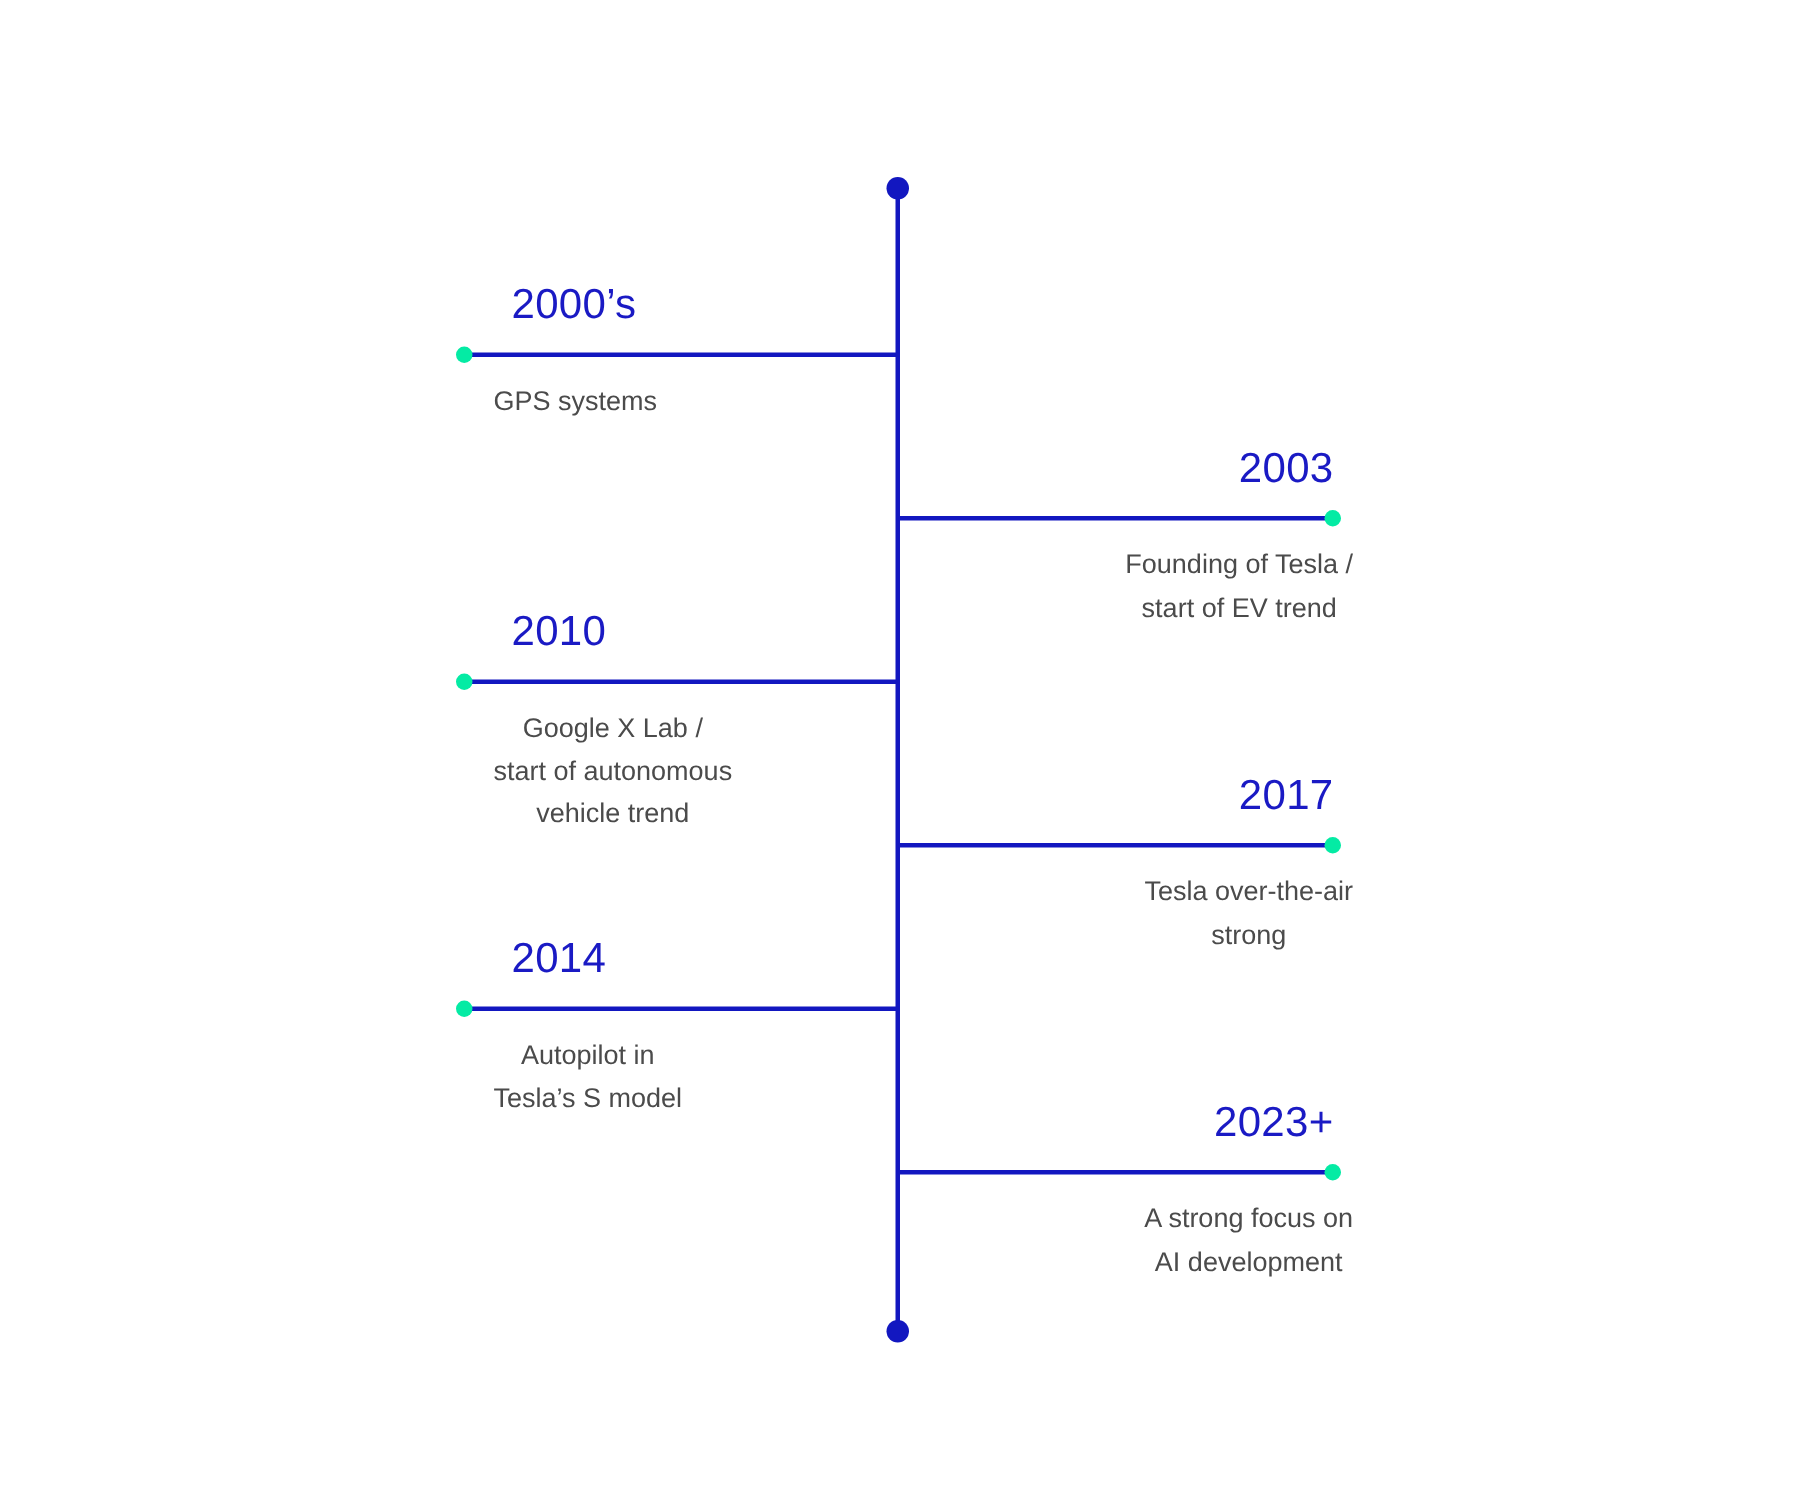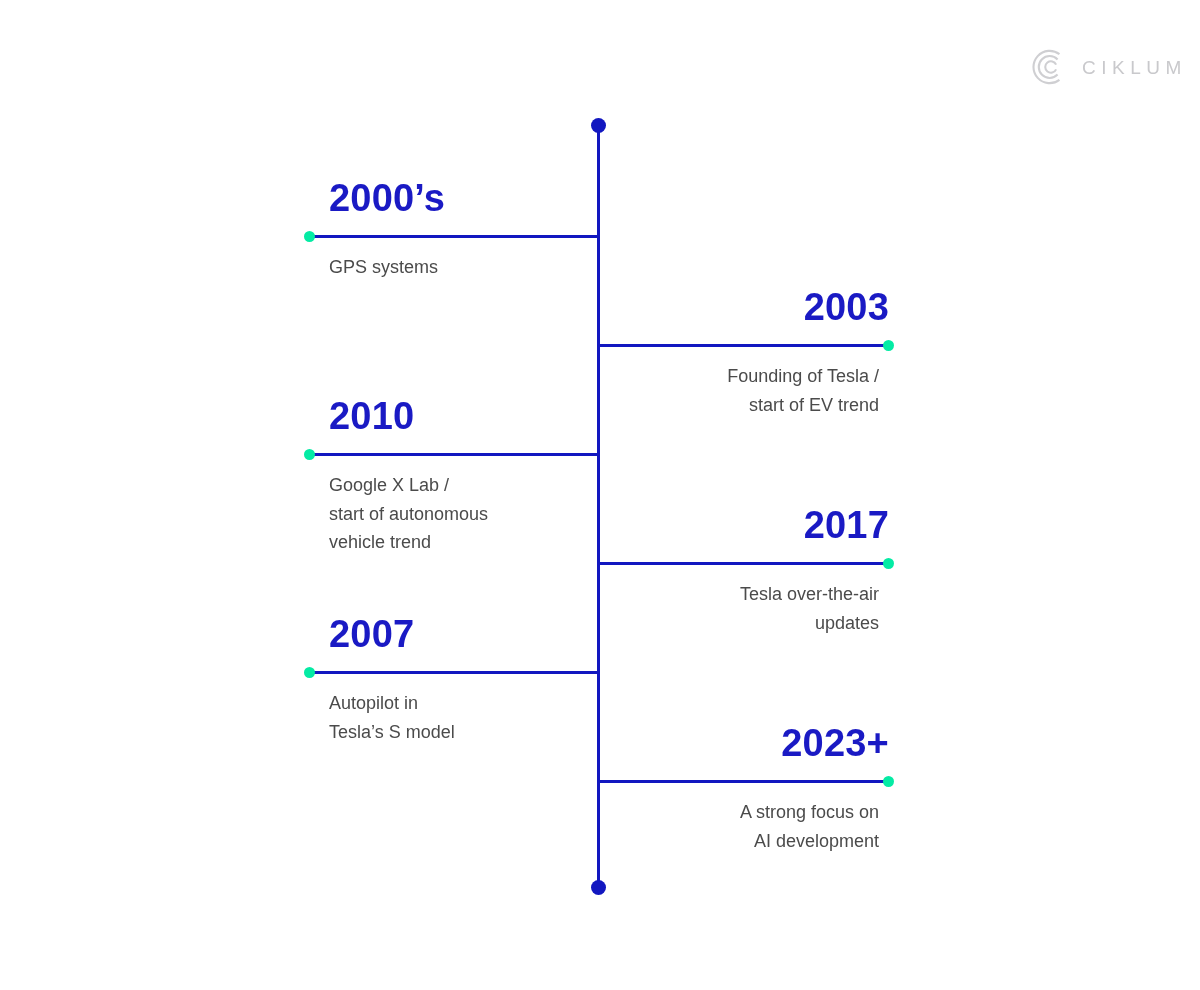--- a/index.html
+++ b/index.html
@@ -32,53 +32,45 @@
   .spine-cap.bottom{top:880px;}
 
   
   .entry{position:absolute;}
   .connector{position:absolute;height:3px;background:#1217c0;top:0;}
   .node{
     position:absolute;width:11px;height:11px;border-radius:50%;
     background:#04eba4;top:-4px;
   }
   .year{
-    position:absolute;font-size:38px;font-weight:700;color:#1a1ac4;
-    line-height:1;white-space:nowrap;letter-spacing:0.2px;
+    position:absolute;font-size:28px;font-weight:400;color:#1a1ac4;
+    line-height:1;white-space:nowrap;letter-spacing:0.2px;margin-left:12px;
   }
   .desc{
     position:absolute;font-size:18px;color:#4b4b4b;line-height:28.5px;
     white-space:pre-line;font-weight:400;
   }
 
   
   .entry.left .connector{left:314px;width:285px;}
   .entry.left .node{left:304px;}
   .entry.left .year{left:329px;bottom:18px;text-align:left;}
-  .entry.left .desc{left:329px;top:18px;text-align:left;}
+  .entry.left .desc{left:329px;top:18px;text-align:center;}
 
   
   .entry.right .connector{left:599px;width:285px;}
   .entry.right .node{left:883px;}
   .entry.right .year{right:311px;bottom:18px;}
-  .entry.right .desc{right:321px;top:18px;text-align:right;}
+  .entry.right .desc{right:298px;top:18px;text-align:center;}
 </style>
 </head>
 <body>
 
 <div id="canvas">
 
-  <div class="logo">
-    <svg class="logo-mark" viewBox="0 0 40 40">
-      <path d="M31 6.5 A17 17 0 1 0 31 33.5" fill="none" stroke="#cfcfd2" stroke-width="2.2"></path>
-      <path d="M29 12 A11.5 11.5 0 1 0 29 28" fill="none" stroke="#cfcfd2" stroke-width="2.2"></path>
-      <path d="M27.5 17.5 A6 6 0 1 0 27.5 22.5" fill="none" stroke="#cfcfd2" stroke-width="2.2"></path>
-    </svg>
-    <span class="logo-word">CIKLUM</span>
-  </div>
 
   <div class="spine"></div>
   <div class="spine-cap top"></div>
   <div class="spine-cap bottom"></div>
 
   <div class="entry left" style="top:235px;left:0;width:1200px;">
     <div class="connector"></div>
     <div class="node"></div>
     <div class="year">2000’s</div>
     <div class="desc">GPS systems</div>
@@ -99,27 +91,27 @@
     <div class="desc">Google X Lab /
 start of autonomous
 vehicle trend</div>
   </div>
 
   <div class="entry right" style="top:562px;left:0;width:1200px;">
     <div class="connector"></div>
     <div class="node"></div>
     <div class="year">2017</div>
     <div class="desc">Tesla over-the-air
-updates</div>
+strong</div>
   </div>
 
   <div class="entry left" style="top:671px;left:0;width:1200px;">
     <div class="connector"></div>
     <div class="node"></div>
-    <div class="year">2007</div>
+    <div class="year">2014</div>
     <div class="desc">Autopilot in
 Tesla’s S model</div>
   </div>
 
   <div class="entry right" style="top:780px;left:0;width:1200px;">
     <div class="connector"></div>
     <div class="node"></div>
     <div class="year">2023+</div>
     <div class="desc">A strong focus on
 AI development</div>

